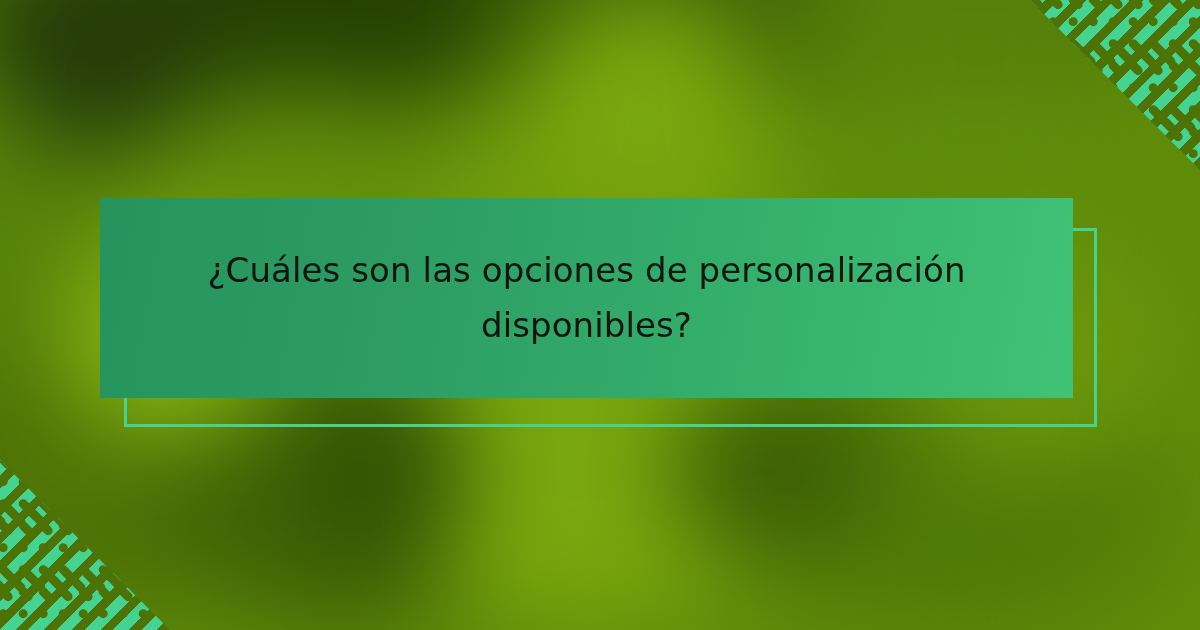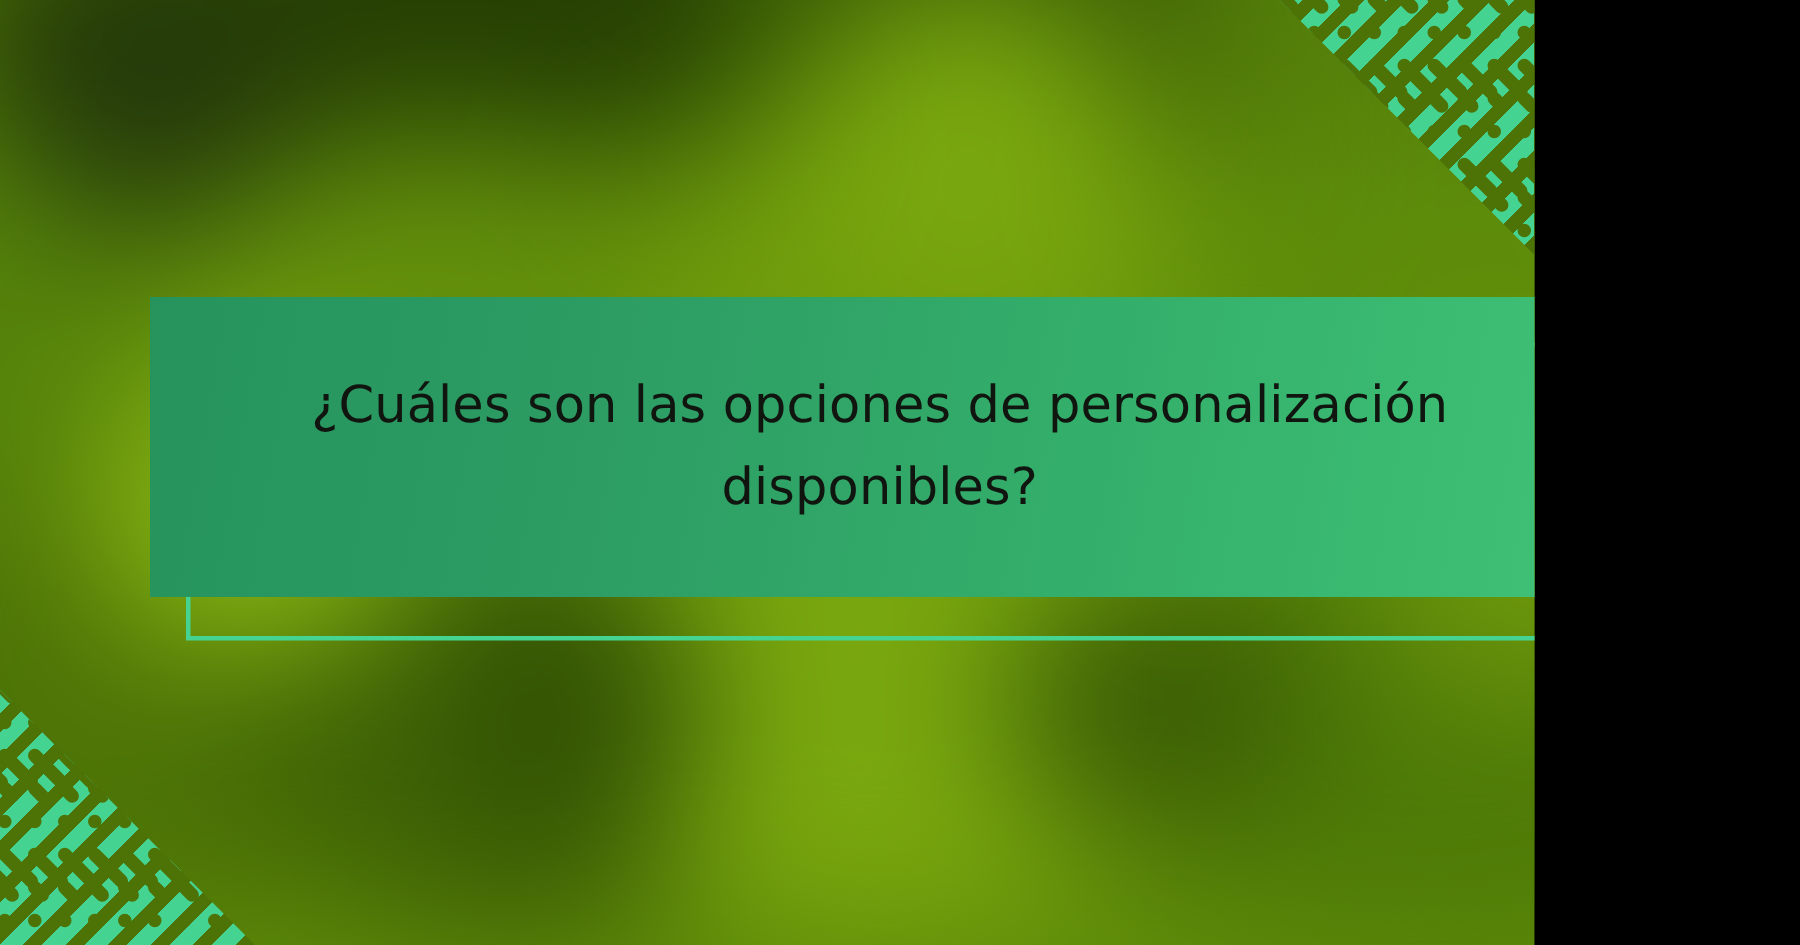--- a/index.html
+++ b/index.html
@@ -2,21 +2,21 @@
 <html><head>
 <meta charset="utf-8">
 <style>
   html, body {
     margin: 0;
     padding: 0;
     background: #000;
   }
   .stage {
     position: relative;
-    width: 1023px;
+    width: 1200px;
     height: 630px;
     overflow: hidden;
     font-family: "DejaVu Sans", sans-serif;
   }
 
   
   .bg-base {
     position: absolute;
     inset: 0;
     background: #5f8c09;

